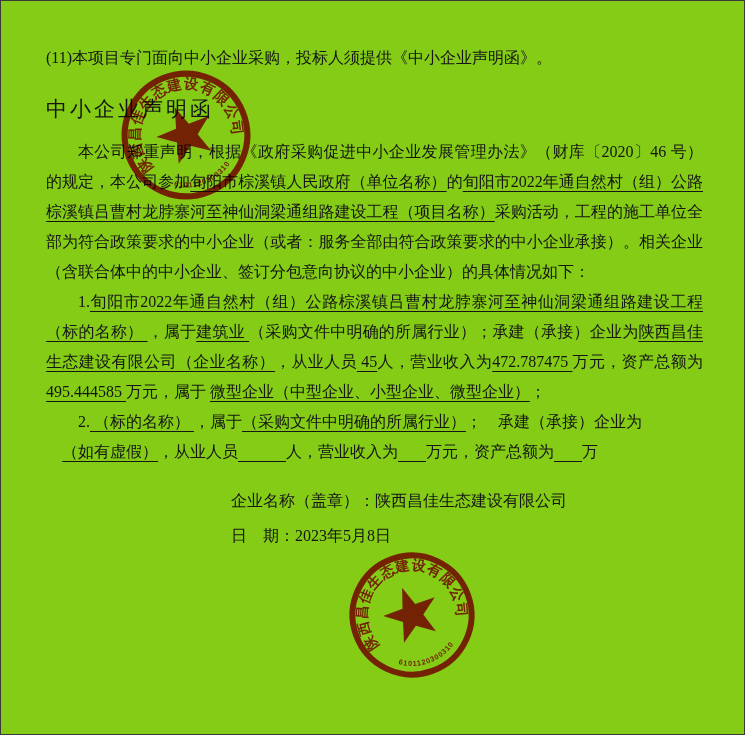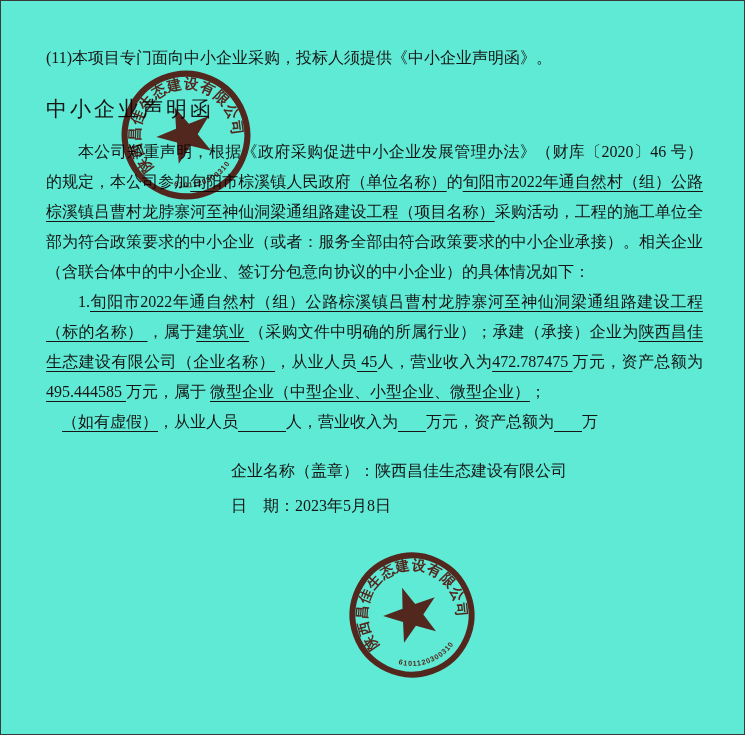--- a/index.html
+++ b/index.html
@@ -1,20 +1,20 @@
 <!DOCTYPE html>
 <html><head>
 <meta charset="utf-8">
 <style>
   html,body{margin:0;padding:0;background:#fff;}
   .page{
     position:relative;
     width:745px;height:735px;
     box-sizing:border-box;
-    background:#5eead4;
+    background:#84cc16;
     border:1px solid #3a3a3a;
     overflow:hidden;
     font-family:"Liberation Serif","DejaVu Serif",serif;
     color:#151515;
   }
   .content{
     position:absolute;
     left:45px;top:44px;
     width:657px;
   }
@@ -63,20 +63,21 @@
 <div class="page">
 
   <div class="content">
     <p class="intro">(11)本项目专门面向中小企业采购，投标人须提供《中小企业声明函》。</p>
 
     <h1 class="doc-title">中小企业声明函</h1>
 
     <div>
         <p class="para indent"><span>本公司郑重声明，根据《政府采购促进中小企业发展管理办法》（财库〔2020〕46 号）的规定，本公司参加</span><span class="ul">旬阳市棕溪镇人民政府（单位名称）</span><span>的</span><span class="ul">旬阳市2022年通自然村（组）公路棕溪镇吕曹村龙脖寨河至神仙洞梁通组路建设工程（项目名称）</span><span>采购活动，工程的施工单位全部为符合政策要求的中小企业（或者：服务全部由符合政策要求的中小企业承接）。相关企业（含联合体中的中小企业、签订分包意向协议的中小企业）的具体情况如下：</span></p>
         <p class="para indent"><span>1.</span><span class="ul">旬阳市2022年通自然村（组）公路棕溪镇吕曹村龙脖寨河至神仙洞梁通组路建设工程 （标的名称） </span><span>，属于</span><span class="ul">建筑业 </span><span>（采购文件中明确的所属行业）；承建（承接）企业为</span><span class="ul">陕西昌佳生态建设有限公司（企业名称）</span><span>，从业人员</span><span class="ul"> 45</span><span>人，营业收入为</span><span class="ul">472.787475 </span><span>万元，资产总额为</span><span class="ul"> 495.444585 </span><span>万元，属于 </span><span class="ul">微型企业（中型企业、小型企业、微型企业）</span><span>；</span></p>
+        <p class="para indent"><span>2.</span><span class="ul"> （标的名称） </span><span>，属于</span><span class="ul">（采购文件中明确的所属行业）</span><span>；　承建（承接）企业为</span></p>
         <p class="para"><span>　</span><span class="ul">（如有虚假）</span><span>，从业人员</span><span class="ul">&nbsp;&nbsp;&nbsp;&nbsp;&nbsp;&nbsp;&nbsp;&nbsp;&nbsp;&nbsp;&nbsp;&nbsp;</span><span>人，营业收入为</span><span class="ul">&nbsp;&nbsp;&nbsp;&nbsp;&nbsp;&nbsp;&nbsp;</span><span>万元，资产总额为</span><span class="ul">&nbsp;&nbsp;&nbsp;&nbsp;&nbsp;&nbsp;&nbsp;</span><span>万</span></p>
       </div>
 
     <div class="signature">
       <p>企业名称（盖章）：陕西昌佳生态建设有限公司</p>
       <p>日　期：2023年5月8日</p>
     </div>
   </div>
 
   <div class="stamp stamp-top">

